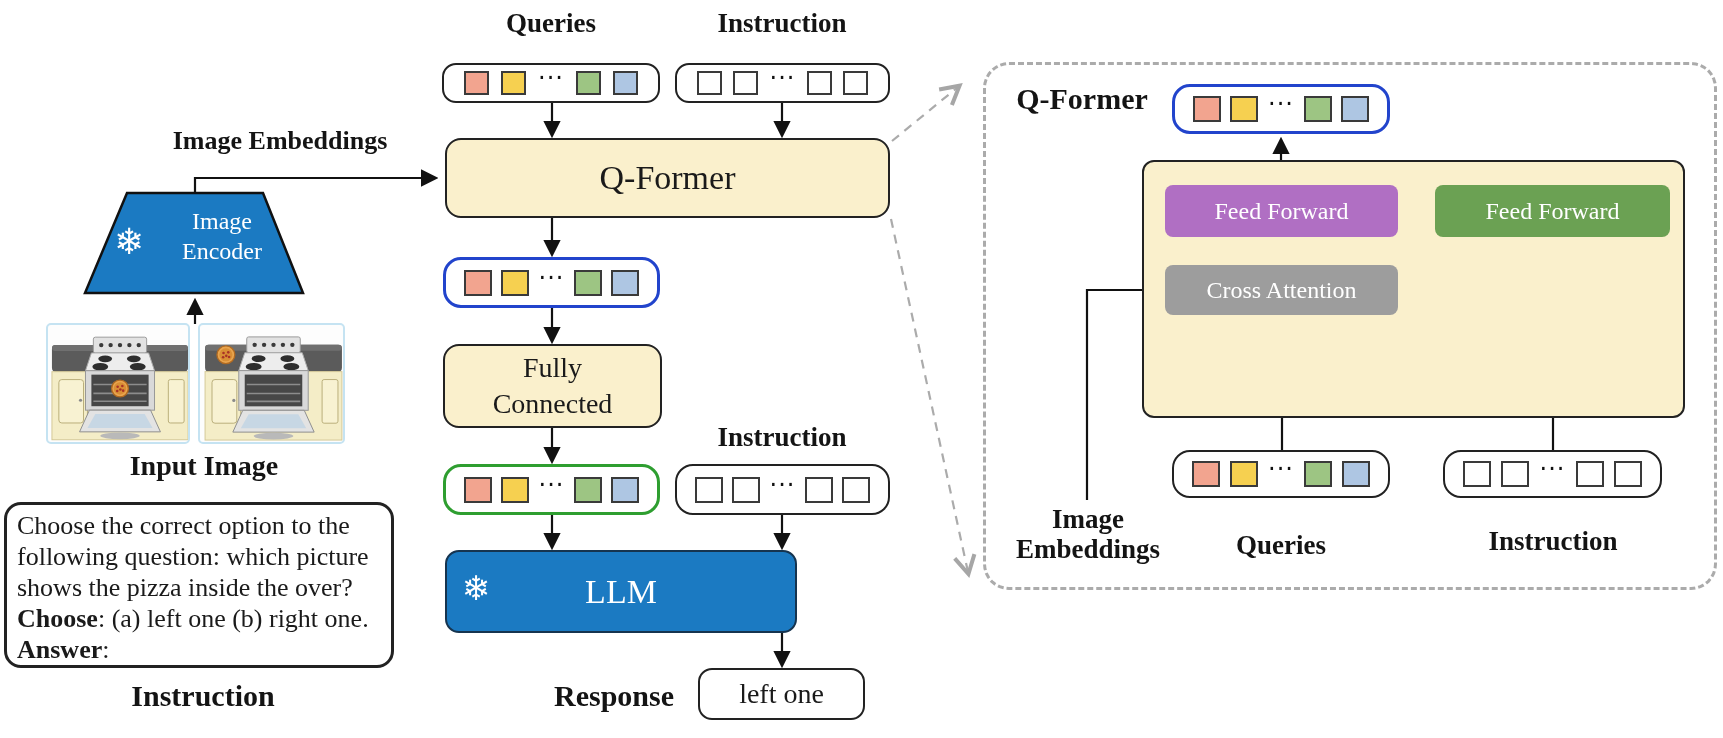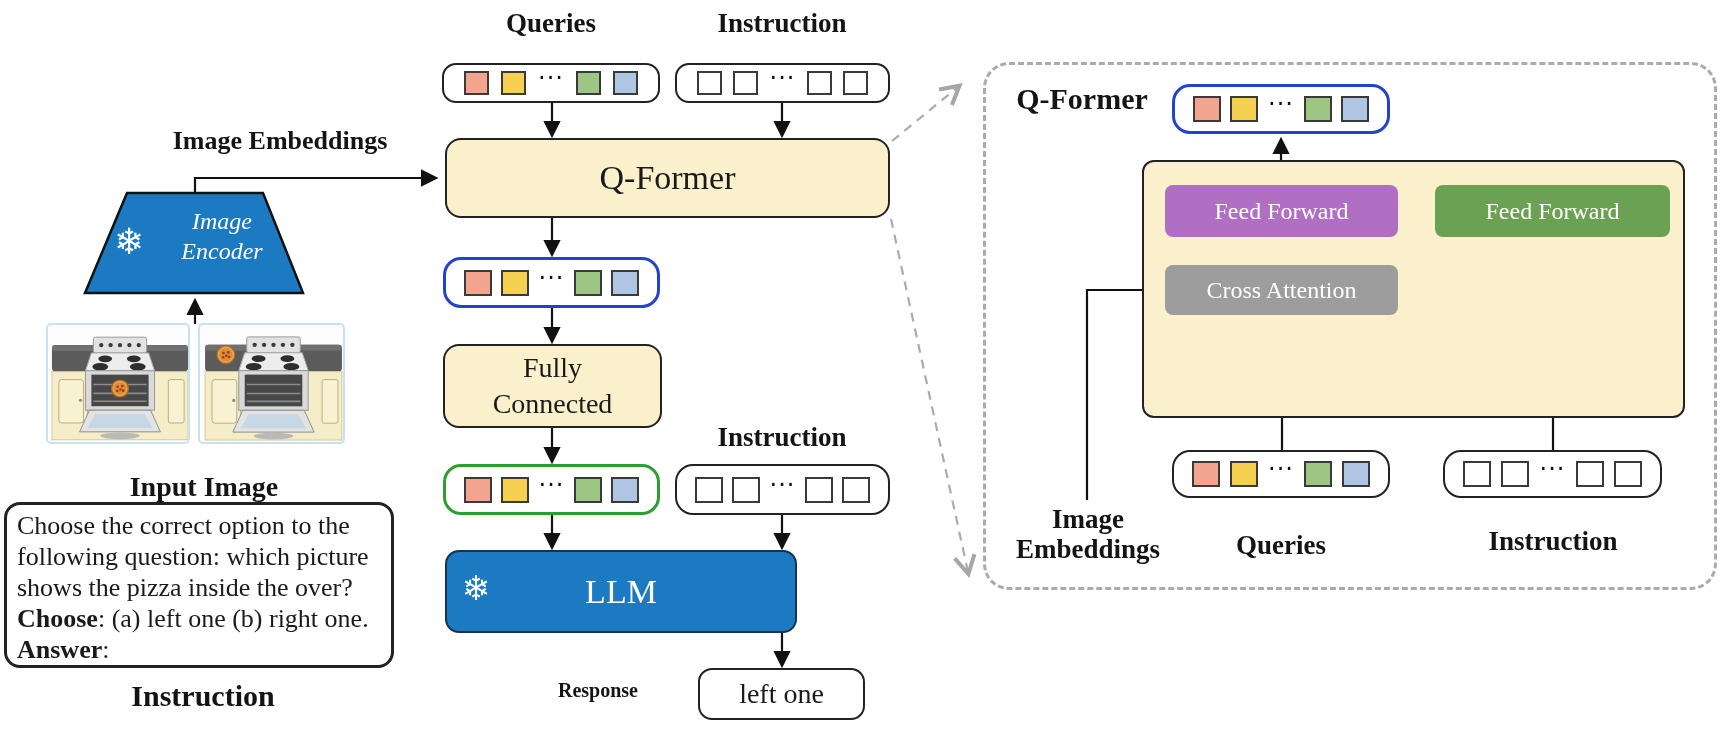--- a/index.html
+++ b/index.html
@@ -66,21 +66,21 @@
     <line x1="1281" y1="185" x2="1281" y2="142" stroke="#111" stroke-width="2.2" marker-end="url(#mB)"></line>
     <line x1="1553" y1="343" x2="1553" y2="243" stroke="#111" stroke-width="2.2" marker-end="url(#mB)"></line>
     <line x1="1282" y1="450" x2="1282" y2="398" stroke="#111" stroke-width="2.2" marker-end="url(#mB)"></line>
     <line x1="1553" y1="450" x2="1553" y2="398" stroke="#111" stroke-width="2.2" marker-end="url(#mB)"></line>
     <polyline points="1087,500 1087,290 1156,290" fill="none" stroke="#111" stroke-width="2.2" marker-end="url(#mB)"></polyline>
   </svg>
 
   <div class="blabel" style="left:135px;top:126px;width:290px;font-size:26px;">Image Embeddings</div>
 
   <span class="snow" style="left:114px;top:221px;font-size:36px;">❄</span>
-  <div class="abs" style="left:158px;top:206px;width:128px;color:#fff;font-size:24px;line-height:30px;text-align:center;font-style:italic;">Image Encoder</div>
+  <div class="abs" style="left:158px;top:206px;width:128px;color:#fff;font-size:24px;line-height:30px;text-align:center;">Image Encoder</div>
 
   <div class="imgframe" style="left:46px;top:323px;width:144px;height:121px;">
     <svg viewBox="0 0 146 122" width="144" height="121">
       <rect x="4" y="20" width="138" height="27" rx="4" fill="#5B5B5B"></rect>
       <rect x="4" y="20" width="138" height="6" rx="3" fill="#707070"></rect>
       <rect x="4" y="47" width="138" height="69" fill="#F4EDC7" stroke="#D4C896"></rect>
       <rect x="11" y="55" width="25" height="44" rx="3" fill="#F8F2D2" stroke="#B9AE7A"></rect>
       <rect x="40" y="55" width="13" height="44" rx="2" fill="#F8F2D2" stroke="#B9AE7A"></rect>
       <circle cx="33" cy="76" r="1.6" fill="#8a8a8a"></circle>
         <circle cx="43" cy="76" r="1.6" fill="#8a8a8a"></circle>
@@ -150,23 +150,23 @@
         <circle cx="0.4" cy="1.1" r="1.3" fill="#A93226"></circle>
           <circle cx="-2.8" cy="2.6" r="1.3" fill="#A93226"></circle>
         <circle cx="3.2" cy="2.2" r="1.3" fill="#A93226"></circle>
       </g>
       <polygon points="42,86 104,86 114,108 32,108" fill="#E3E3E3" stroke="#8E8E8E"></polygon>
       <polygon points="48,90 98,90 106,104 40,104" fill="#C7D7E4"></polygon>
       <ellipse cx="73" cy="112" rx="20" ry="3.4" fill="#B9B9B9"></ellipse>
     </svg>
   </div>
 
-  <div class="blabel" style="left:104px;top:471px;width:200px;font-size:28px;">Input Image</div>
-
-  <div class="itextbox" style="left:4px;top:502px;width:390px;height:166px;">
+  <div class="blabel" style="left:104px;top:450px;width:200px;font-size:28px;">Input Image</div>
+
+  <div class="itextbox" style="left:4px;top:502px;width:390px;height:166px;border-radius:17px;">
     <div>Choose the correct option to the</div>
     <div>following question: which picture</div>
     <div>shows the pizza inside the over?</div>
     <div><b>Choose</b><span>: (a) left one (b) right one.</span></div>
     <div><b>Answer</b><span>:</span></div>
   </div>
 
   <div class="blabel" style="left:103px;top:679px;width:200px;font-size:30px;">Instruction</div>
 
   <div class="blabel" style="left:451px;top:8px;width:200px;font-size:27px;">Queries</div>
@@ -214,21 +214,21 @@
     <span class="tok w"></span>
     <span class="tok w"></span>
     <span class="dots">···</span>
     <span class="tok w"></span>
     <span class="tok w"></span>
   </div>
 
   <div class="box bluebox" style="left:445px;top:550px;width:352px;height:83px;font-size:34px;">LLM</div>
   <span class="snow" style="left:462px;top:568px;font-size:34px;">❄</span>
 
-  <div class="blabel" style="left:498px;top:679px;width:200px;font-size:20px;">Response</div>
+  <div class="blabel" style="left:514px;top:679px;width:200px;font-size:30px;">Response</div>
   <div class="box" style="left:698px;top:668px;width:167px;height:52px;border-radius:14px;border-width:2.5px;font-size:28px;background:#fff;">left one</div>
 
   <div class="dashpanel" style="left:983px;top:62px;width:734px;height:528px;"></div>
 
   <div class="blabel" style="left:1002px;top:82px;width:160px;font-size:30px;">Q-Former</div>
 
   <div class="pill bblue" style="left:1172px;top:84px;width:218px;height:50px;">
     <span class="tok" style="background: rgb(242, 164, 143);"></span>
     <span class="tok" style="background: rgb(246, 208, 80);"></span>
     <span class="dots">···</span>

